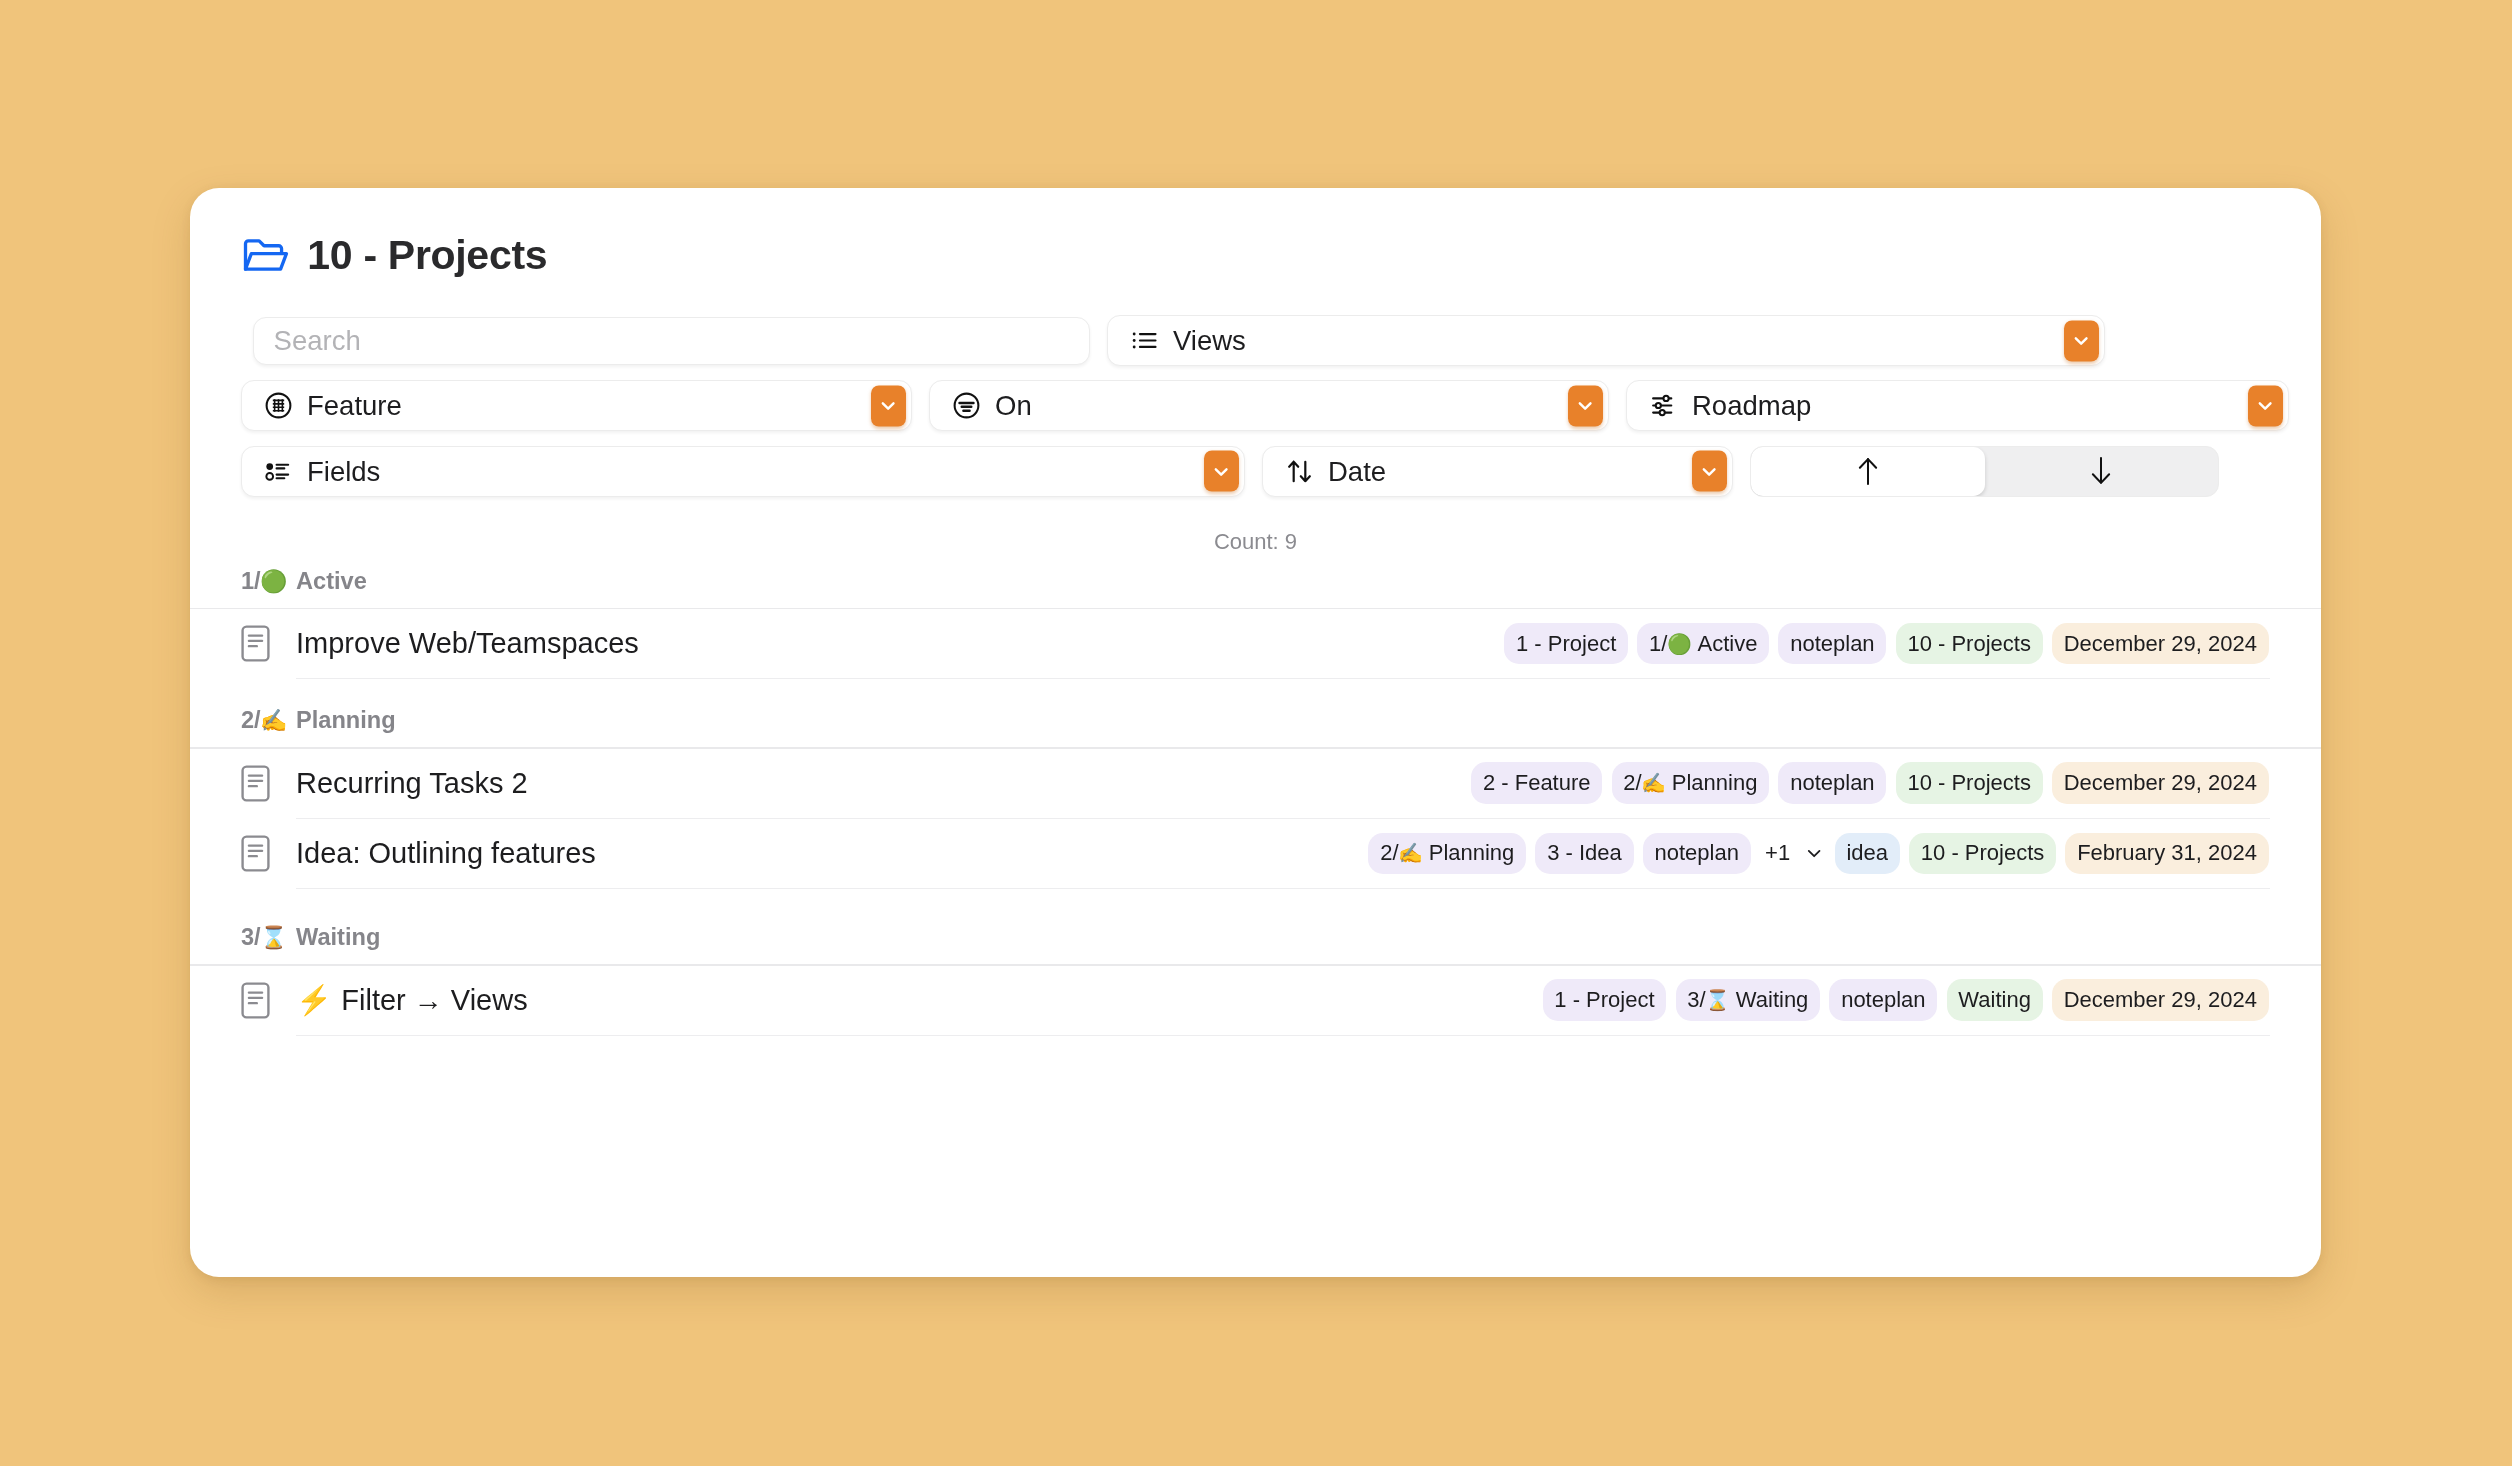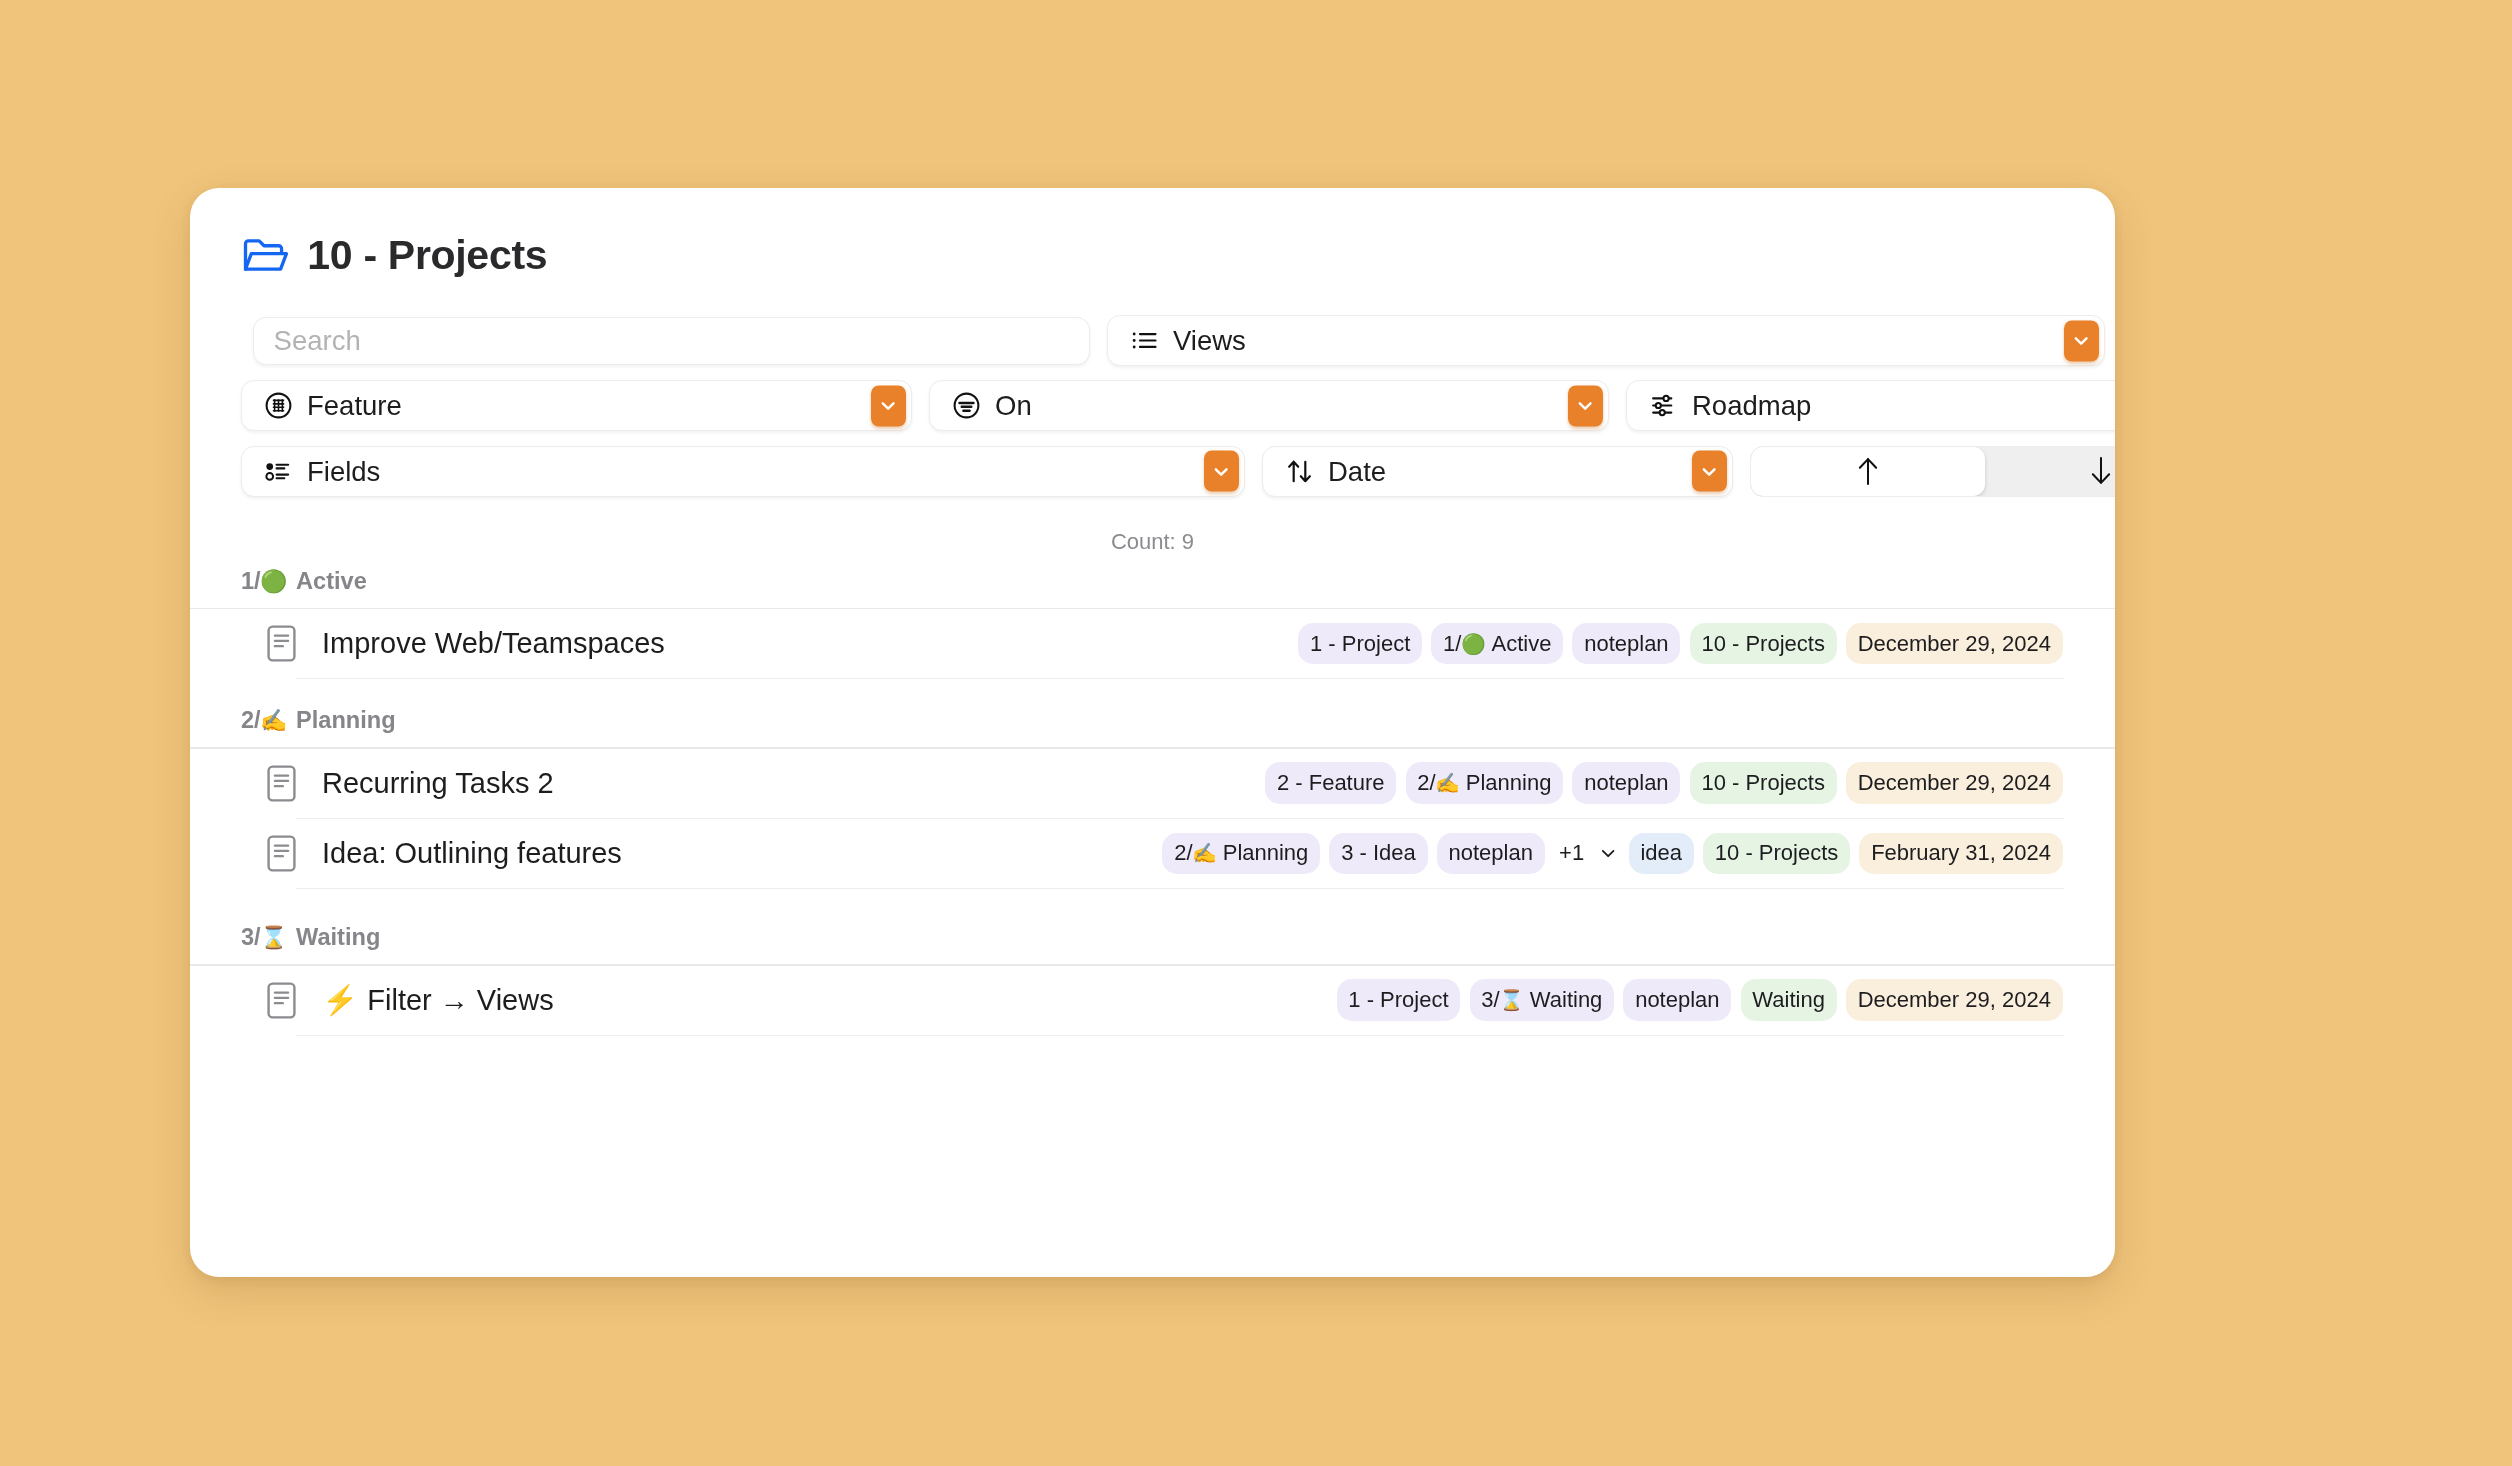--- a/index.html
+++ b/index.html
@@ -14,21 +14,21 @@
     background: #f0c47b;
     font-family: "Liberation Sans", sans-serif;
     -webkit-font-smoothing: antialiased;
   }
 
   
   .card {
     position: absolute;
     left: 190px;
     top: 188px;
-    width: 1925px;
+    width: 2131px;
     height: 1089px;
     background: #ffffff;
     border-radius: 29px;
     box-shadow: 0 14.4px 39px rgba(120, 80, 20, 0.18),
                 0 2.6px 9.2px rgba(120, 80, 20, 0.10);
     overflow: hidden;
   }
 
   
   .header {
@@ -188,21 +188,20 @@
     height: 1.3px;
     background: #ededef;
     margin-left: 55px;
   }
 
   .row {
     display: flex;
     align-items: center;
     height: 69px;
     padding-right: 1.3px;
-    margin-left: 26px;
   }
   .doc-icon { width: 29px; height: 37px; flex: none; margin-right: 26px; display: block; }
   .row-title {
     font-size: 29px;
     color: #1d1d1f;
     font-weight: 400;
     white-space: nowrap;
     line-height: 1;
   }
   .row-title .bolt { margin-right: 9.2px; }

